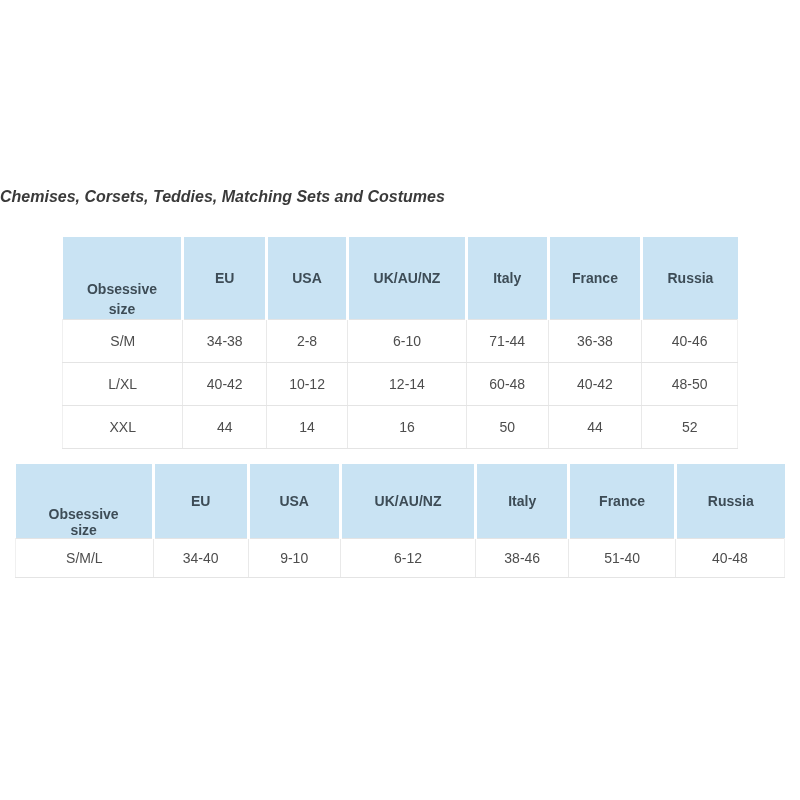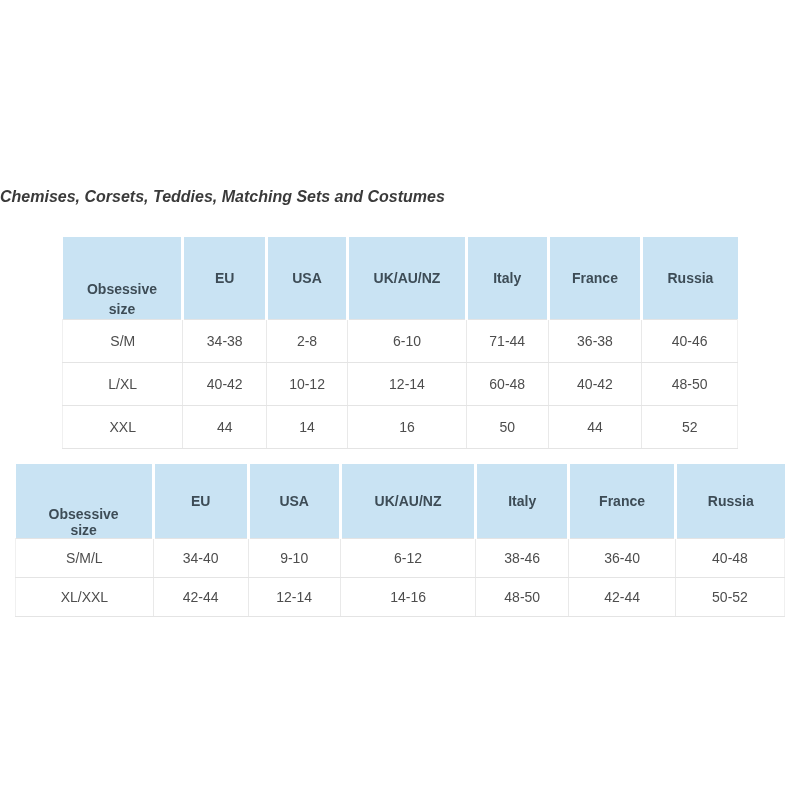--- a/index.html
+++ b/index.html
@@ -151,28 +151,19 @@
           <th><span>Russia</span></th>
         </tr>
       </thead>
       <tbody>
         <tr>
           <td>S/M/L</td>
           <td>34-40</td>
           <td>9-10</td>
           <td>6-12</td>
           <td>38-46</td>
-          <td>36-40</td>
+          <td>51-40</td>
           <td>40-48</td>
-        </tr>
-        <tr>
-          <td>XL/XXL</td>
-          <td>42-44</td>
-          <td>12-14</td>
-          <td>14-16</td>
-          <td>48-50</td>
-          <td>42-44</td>
-          <td>50-52</td>
         </tr>
       </tbody>
     </table>
 
 </div>
 
 </body></html>

